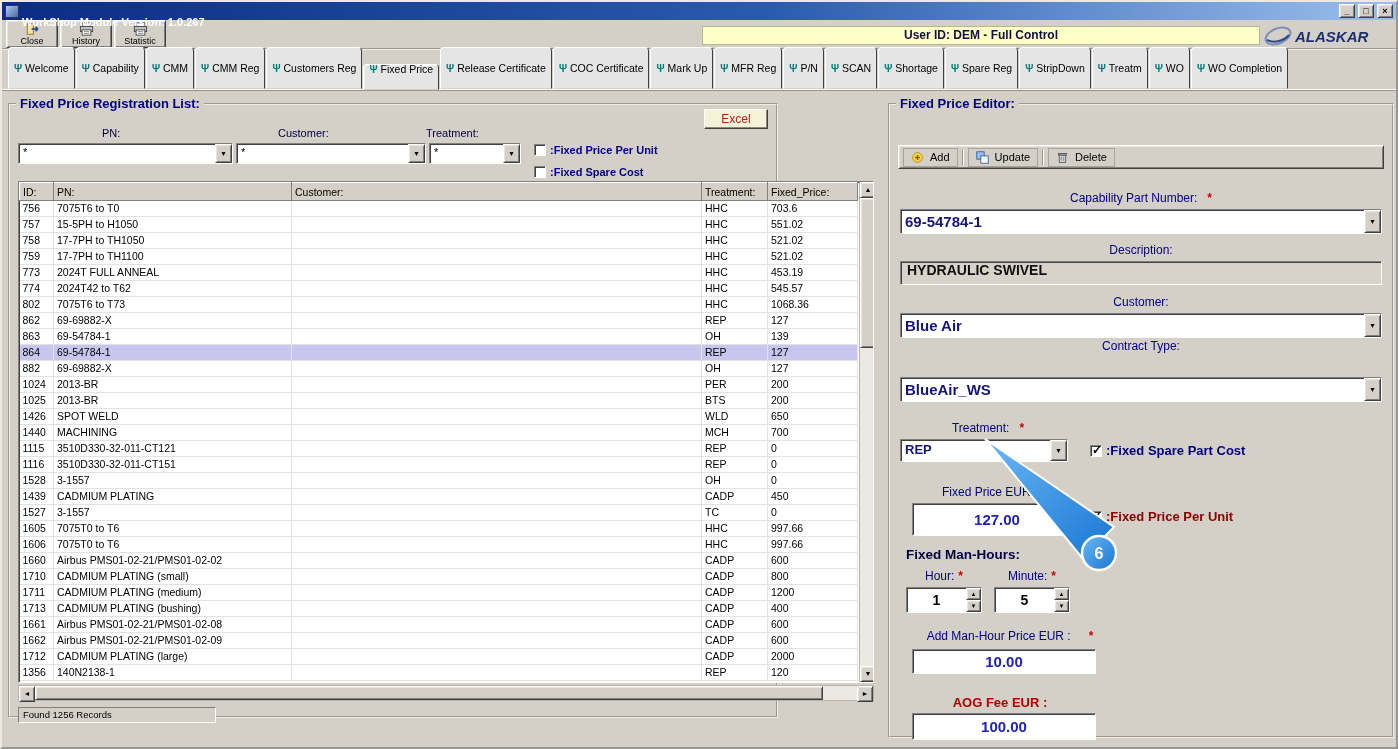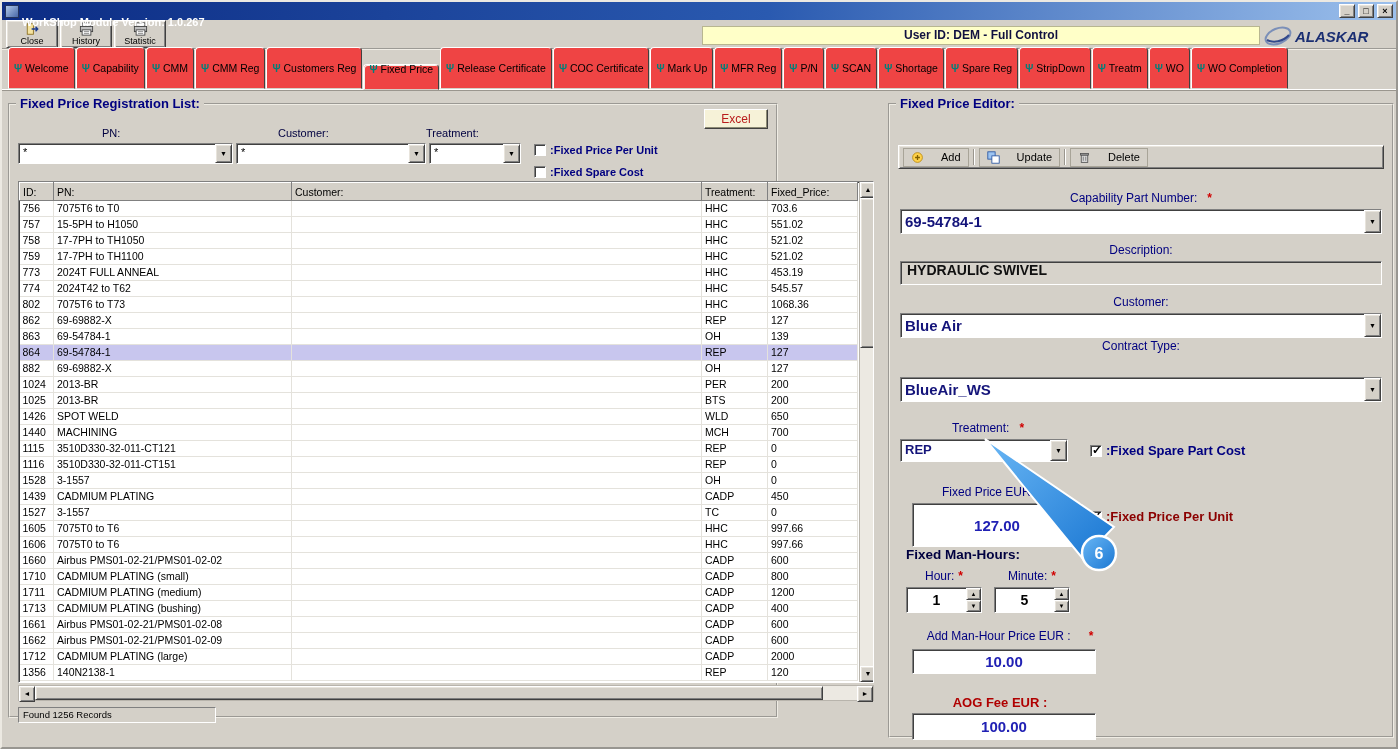--- a/index.html
+++ b/index.html
@@ -16,21 +16,21 @@
   .win-btn{width:16px;height:14px;font-size:9px;line-height:11px;text-align:center;padding:0;font-family:inherit;font-weight:bold;}
 
   
   .toolbar{position:absolute;top:18px;left:0;right:0;height:30px;border-bottom:2px groove #f0ede6;display:flex;align-items:center;padding-left:4px;gap:2px;}
   .tool-btn{width:52px;height:28px;display:flex;flex-direction:column;align-items:center;justify-content:center;gap:0;font-size:9px;font-family:inherit;padding:1px;}
   .user-banner{position:absolute;left:700px;top:24px;width:558px;height:19px;background:#ffffc8;border:1px solid #b8b690;text-align:center;font-weight:bold;font-size:12px;color:#101040;line-height:17px;z-index:2;}
   .logo{position:absolute;right:4px;top:20px;z-index:2;}
 
   
   .tabstrip{position:absolute;top:64px;left:6px;right:6px;height:23px;display:flex;align-items:flex-end;gap:1px;z-index:2;}
-  .tab{display:flex;align-items:center;gap:3px;padding:20px 5px;background:#ef4444;border:1px solid;border-color:#ffffff #404040 #d4d0c8 #ffffff;border-radius:4px 4px 0 0;height:19px;font-size:10.5px;white-space:nowrap;cursor:default;}
+  .tab{display:flex;align-items:center;gap:3px;padding:20px 5px;background:#e5e5e5;border:1px solid;border-color:#ffffff #404040 #d4d0c8 #ffffff;border-radius:4px 4px 0 0;height:19px;font-size:10.5px;white-space:nowrap;cursor:default;}
   .tab.active{height:23px;padding-top:4px;margin-bottom:-1px;box-shadow:inset 1px 1px 0 #f4f1ea;}
   .tab-ic::before{content:"Ψ";color:#00807a;font-size:10px;font-weight:bold;}
   .ridge{position:absolute;top:87px;left:0;right:0;height:2px;border-top:1px solid #fff;border-bottom:1px solid #9a968e;}
 
   
   fieldset.panel{position:absolute;margin:0;padding:0;border:2px groove #efece4;background:#d4d0c8;}
   fieldset.panel legend{padding:0 4px;margin-left:6px;color:#000080;font-weight:bold;font-size:13px;}
   .list-panel{left:6px;top:94px;width:770px;height:622px;}
   .editor-panel{left:886px;top:94px;width:506px;height:642px;}
 
@@ -62,21 +62,21 @@
   .sb-btn{width:16px;height:16px;flex:none;font-size:7px;line-height:14px;text-align:center;color:#000;}
   .vtrack{flex:1;position:relative;}
   .vthumb{position:absolute;top:0;left:0;width:16px;height:150px;}
   .hscroll{position:absolute;left:8px;top:574px;width:856px;height:16px;display:flex;background:#ece9e2;border:1px solid #b8b4ac;}
   .hthumb{width:788px;flex:none;}
   .hspace{flex:1;}
   .status{position:absolute;left:8px;top:596px;width:198px;height:16px;border:1px solid;border-color:#808080 #fff #fff #808080;padding:1px 4px;font-size:9.5px;background:#d4d0c8;}
 
   
   .etoolbar{position:absolute;left:8px;right:8px;top:34px;height:24px;display:flex;align-items:center;gap:4px;padding:1px 4px;}
-  .ebtn{display:flex;align-items:center;gap:17px;padding:2px 7px;background:#d4d0c8;border:1px solid #a8a498;font-size:11px;font-family:inherit;height:19px;}
+  .ebtn{display:flex;align-items:center;gap:6px;padding:2px 7px;background:#d4d0c8;border:1px solid #a8a498;font-size:11px;font-family:inherit;height:19px;}
   .esep{width:2px;height:16px;border-left:1px solid #9a968e;border-right:1px solid #fff;}
   .elabel{position:absolute;color:#000080;font-size:12px;white-space:nowrap;}
   .elabel.center{text-align:center;}
   .req{color:#d00000;font-weight:bold;margin-left:10px;}
   .req.tight{margin-left:4px;}
   .desc-field{position:absolute;left:10px;right:10px;top:150px;height:24px;background:#d7d3cb;display:flex;align-items:flex-start;padding:0 6px;font-weight:bold;font-size:14px;color:#101010;}
   .vfield{position:absolute;background:#fff;display:flex;align-items:center;justify-content:center;font-weight:bold;font-size:15px;color:#2121b4;}
   .mh-title{position:absolute;left:16px;top:436px;font-weight:bold;font-size:13.5px;color:#000040;}
   .aog-label{color:#b00000;font-weight:bold;font-size:13px;}
   .spin{position:absolute;display:flex;background:#fff;}
@@ -561,21 +561,21 @@
     </div>
 
     <div class="cb big checked" style="left:200px;top:332px;">
       <span class="box in"></span>
       <span class="cb-label">:Fixed Spare Part Cost</span>
     </div>
 
     <div class="elabel center" style="left:12px;width:190px;top:374px;">
       <span>Fixed Price EUR :</span><span class="req">*</span>
     </div>
-    <div class="vfield in" style="left:22px;top:392px;width:170px;height:44px;">
+    <div class="vfield in" style="left:22px;top:392px;width:170px;height:33px;">
       <span>127.00</span>
     </div>
 
     <div class="cb big red checked" style="left:200px;top:398px;">
       <span class="box in"></span>
       <span class="cb-label">:Fixed Price Per Unit</span>
     </div>
 
     <div class="mh-title">Fixed Man-Hours:</div>
     <div class="elabel center" style="left:16px;width:76px;top:458px;">

